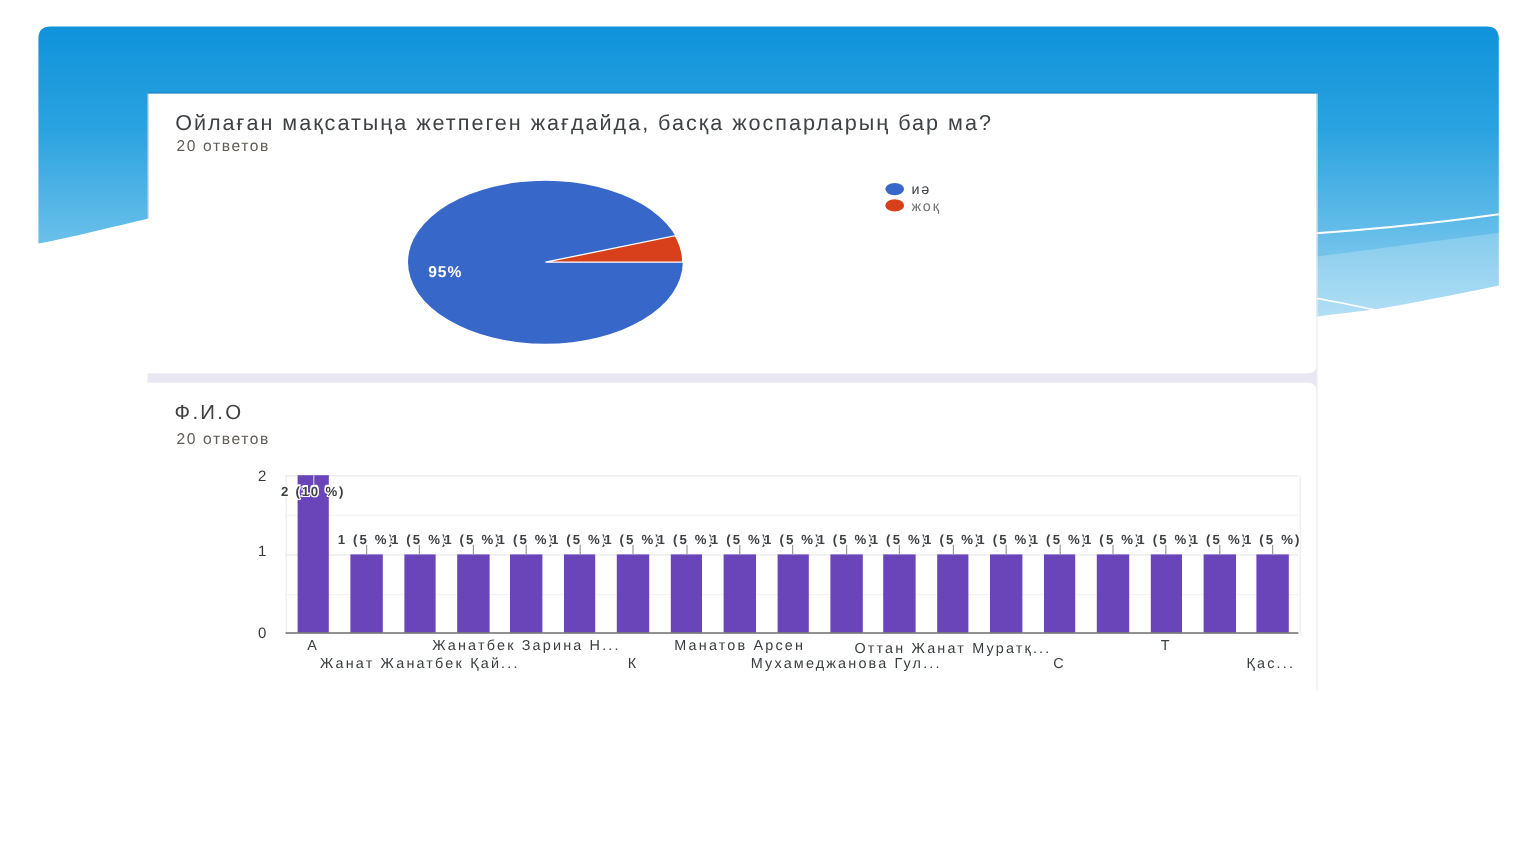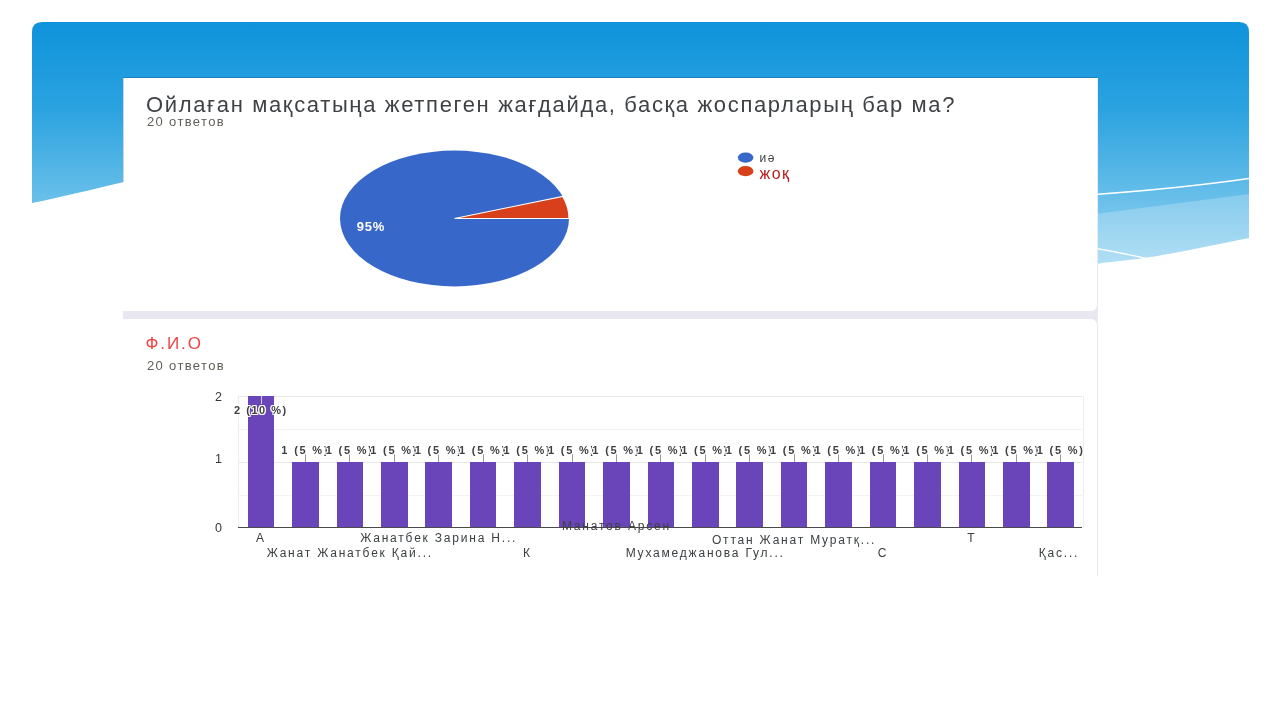--- a/index.html
+++ b/index.html
@@ -34,36 +34,36 @@
 
 <div style="position:absolute;left:0;top:0;width:1280px;height:720px;filter:blur(0.4px);">
 <div class="abs" style="left:123.4px;top:310.6px;width:974px;height:8.8px;background:#e9e7f1;"></div>
 <div class="abs" style="left:1089.4px;top:303px;width:8px;height:25px;background:#e9e7f1;"></div>
 <div class="abs" style="left:123.4px;top:78px;width:974px;height:232.6px;background:#ffffff;border-radius:0 0 6px 0;"></div>
 <div class="abs" style="left:123.4px;top:319.4px;width:974px;height:256.7px;background:#ffffff;border-radius:0 6px 0 0;"></div>
 <div class="abs" style="left:123.4px;top:77px;width:974px;height:1.2px;background:rgba(10,70,130,0.30);"></div>
 <div class="abs" style="left:1097.4px;top:78px;width:1px;height:498px;background:#ebebee;"></div>
 <div class="abs" style="left:122.6px;top:78px;width:0.9px;height:104px;background:rgba(10,70,130,0.22);"></div>
 
-<div class="abs" style="left:146px;top:92px;font-size:22px;letter-spacing:1.65px;color:#3f4245;">Ойлаған мақсатыңа жетпеген жағдайда, басқа жоспарларың бар ма?</div>
+<div class="abs" style="left:146px;top:92px;font-size:18px;letter-spacing:1.65px;color:#3f4245;">Ойлаған мақсатыңа жетпеген жағдайда, басқа жоспарларың бар ма?</div>
 <div class="abs" style="left:147px;top:114px;font-size:13px;letter-spacing:1.35px;color:#615d56;">20 ответов</div>
 
 <svg class="abs" style="left:0;top:0" width="1280" height="720" viewBox="0 0 1280 720">
   <g transform="translate(454.5,218.5) scale(1,0.5931)">
     <circle cx="0" cy="0" r="114.5" fill="#3767c9"></circle>
     <path d="M0 0 L108.26 -37.27 A114.5 114.5 0 0 1 114.5 0 Z" fill="#d7401a" stroke="#ffffff" stroke-width="1.1" vector-effect="non-scaling-stroke"></path>
   </g>
   <text x="371" y="230.5" text-anchor="middle" font-size="13" font-weight="bold" letter-spacing="0.8" fill="#ffffff">95%</text>
   <ellipse cx="745.6" cy="157.6" rx="7.8" ry="5.1" fill="#3767c9"></ellipse>
   <ellipse cx="745.6" cy="171.2" rx="7.8" ry="5.1" fill="#d7401a"></ellipse>
 </svg>
 <div class="abs" style="left:759.5px;top:151px;font-size:12px;letter-spacing:1.5px;color:#3c4043;">иә</div>
-<div class="abs" style="left:759.5px;top:164.7px;font-size:16px;letter-spacing:1.5px;color:#b91c1c;">жоқ</div>
+<div class="abs" style="left:759.5px;top:164.7px;font-size:12px;letter-spacing:1.5px;color:#737373;">жоқ</div>
 
-<div class="abs" style="left:145.5px;top:334px;font-size:17px;letter-spacing:1.9px;color:#ef4444;">Ф.И.О</div>
+<div class="abs" style="left:145.5px;top:334px;font-size:17px;letter-spacing:1.9px;color:#404040;">Ф.И.О</div>
 <div class="abs" style="left:147px;top:358px;font-size:13px;letter-spacing:1.35px;color:#615d56;">20 ответов</div>
 
 <div class="grid" style="top:396px"></div>
 <div class="gridminor" style="top:428.9px"></div>
 <div class="grid" style="top:461.8px"></div>
 <div class="gridminor" style="top:494.6px"></div>
 <div class="abs" style="left:237.6px;top:396px;width:1px;height:131.5px;background:#ededed;"></div>
 <div class="abs" style="left:1082.5px;top:396px;width:1px;height:131.5px;background:#ededed;"></div>
 <div class="ylab" style="left:198px;top:389.5px;">2</div>
 <div class="ylab" style="left:198px;top:451.8px;">1</div>
@@ -121,21 +121,21 @@
 <div class="ann" style="left:798.5px;top:444.3px;width:80px">1 (5&nbsp;%)</div>
 <div class="ann" style="left:843.0px;top:444.3px;width:80px">1 (5&nbsp;%)</div>
 <div class="ann" style="left:887.4px;top:444.3px;width:80px">1 (5&nbsp;%)</div>
 <div class="ann" style="left:931.8px;top:444.3px;width:80px">1 (5&nbsp;%)</div>
 <div class="ann" style="left:976.3px;top:444.3px;width:80px">1 (5&nbsp;%)</div>
 <div class="ann" style="left:1020.7px;top:444.3px;width:80px">1 (5&nbsp;%)</div>
 <div class="stem" style="left:260.5px;top:396.2px;height:8px;background:#cfc9d8;"></div>
 <div class="ann" style="left:220.9px;top:404px;width:80px;letter-spacing:1.5px">2 (10&nbsp;%)</div>
 <div class="xlab" style="left:140.9px;top:531px;width:240px">А</div>
 <div class="xlab" style="left:318.7px;top:531px;width:240px">Жанатбек Зарина Н...</div>
-<div class="xlab" style="left:496.4px;top:519px;width:240px">Манатов Арсен</div>
+<div class="xlab" style="left:496.4px;top:531px;width:240px">Манатов Арсен</div>
 <div class="xlab" style="left:674.1px;top:533px;width:240px">Оттан Жанат Муратқ...</div>
 <div class="xlab" style="left:851.8px;top:531px;width:240px">Т</div>
 <div class="xlab" style="left:229.8px;top:545.5px;width:240px">Жанат Жанатбек Қай...</div>
 <div class="xlab" style="left:407.5px;top:545.5px;width:240px">К</div>
 <div class="xlab" style="left:585.2px;top:545.5px;width:240px">Мухамеджанова Гул...</div>
 <div class="xlab" style="left:763.0px;top:545.5px;width:240px">С</div>
 <div class="xlab" style="left:939.0px;top:545.5px;width:240px">Қас...</div>
 </div>
 </div>
 </body></html>

